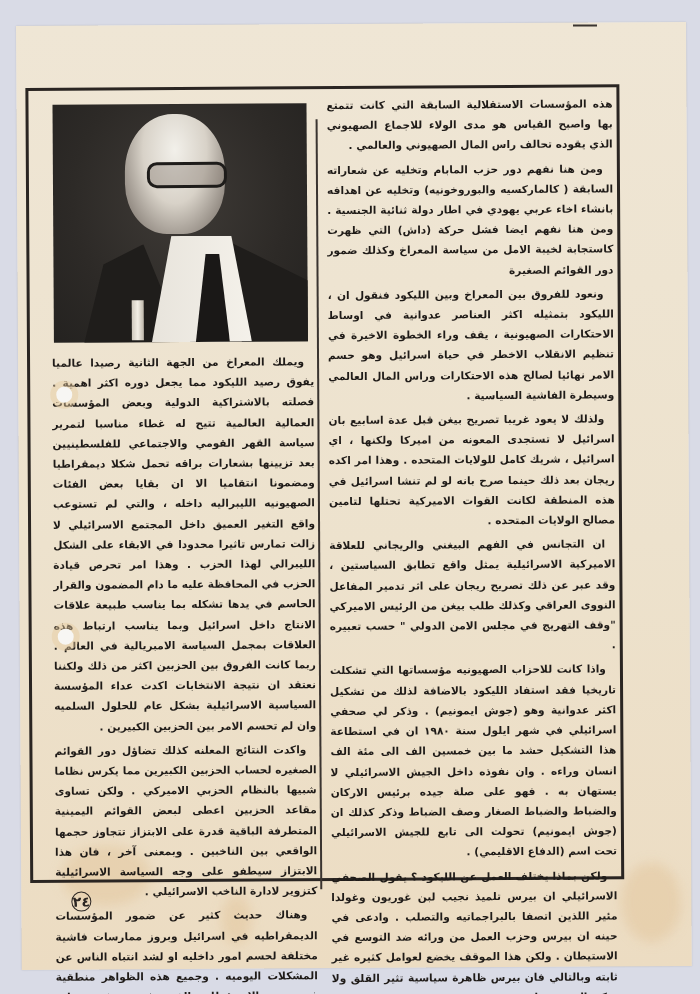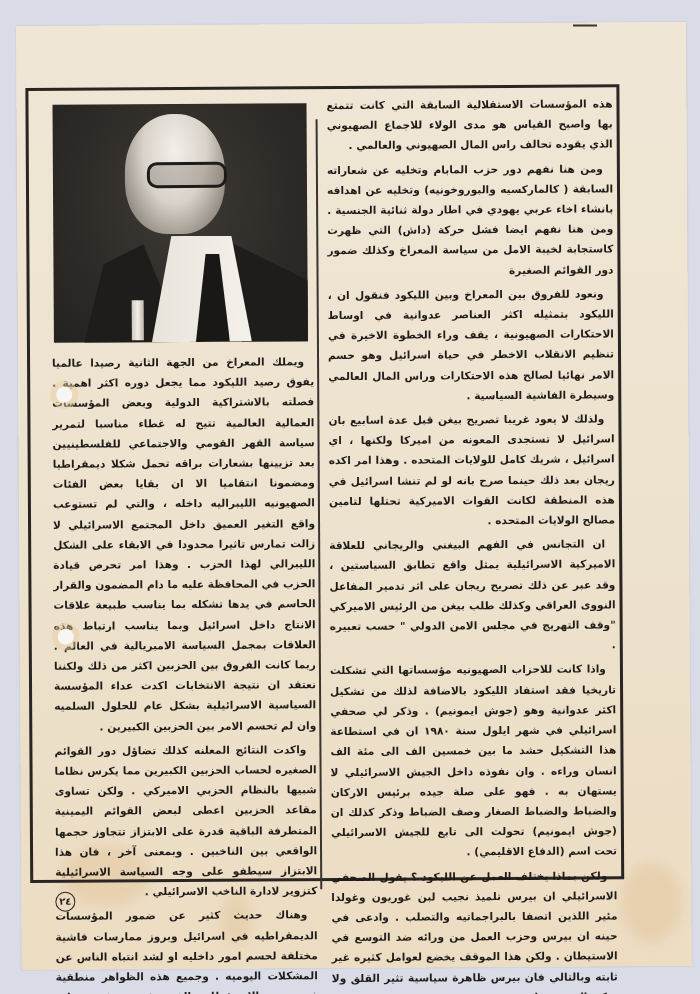--- a/index.html
+++ b/index.html
@@ -64,23 +64,23 @@
       font-size: 10.6px; line-height: 20.2px; font-weight: bold;
     }
     .col p { margin: 0 0 4px 0; text-indent: 10px; }
     .col-right { left: 298px; top: 6px; width: 286px; }
     .col-left { left: 22px; top: 262px; width: 262px; }
     .hole {
       position: absolute; width: 16px; height: 16px; border-radius: 50%;
       background: #f7f6f3; box-shadow: 0 0 0 6px rgba(230,205,160,0.45);
     }
     .page-num {
-      position: absolute; left: 34px; top: 866px; width: 18px; height: 18px;
+      position: absolute; left: 50px; top: 866px; width: 18px; height: 18px;
       border: 1.5px solid #2a2522; border-radius: 50%;
-      font-size: 10px; line-height: 18px; text-align: center; color: #2a2522;
+      font-size: 14px; line-height: 18px; text-align: center; color: #2a2522;
       font-family: "DejaVu Sans", sans-serif; font-weight: bold;
     }
     .corner-mark { position: absolute; left: 557px; top: 2px; width: 24px; height: 2px; background: #3a3430; }
   </style>
 </head>
 <body>
 
 <div class="paper">
   <div class="stain" style="left:40px;top:820px;width:90px;height:60px;"></div>
   <div class="stain" style="left:200px;top:870px;width:30px;height:50px;"></div>

